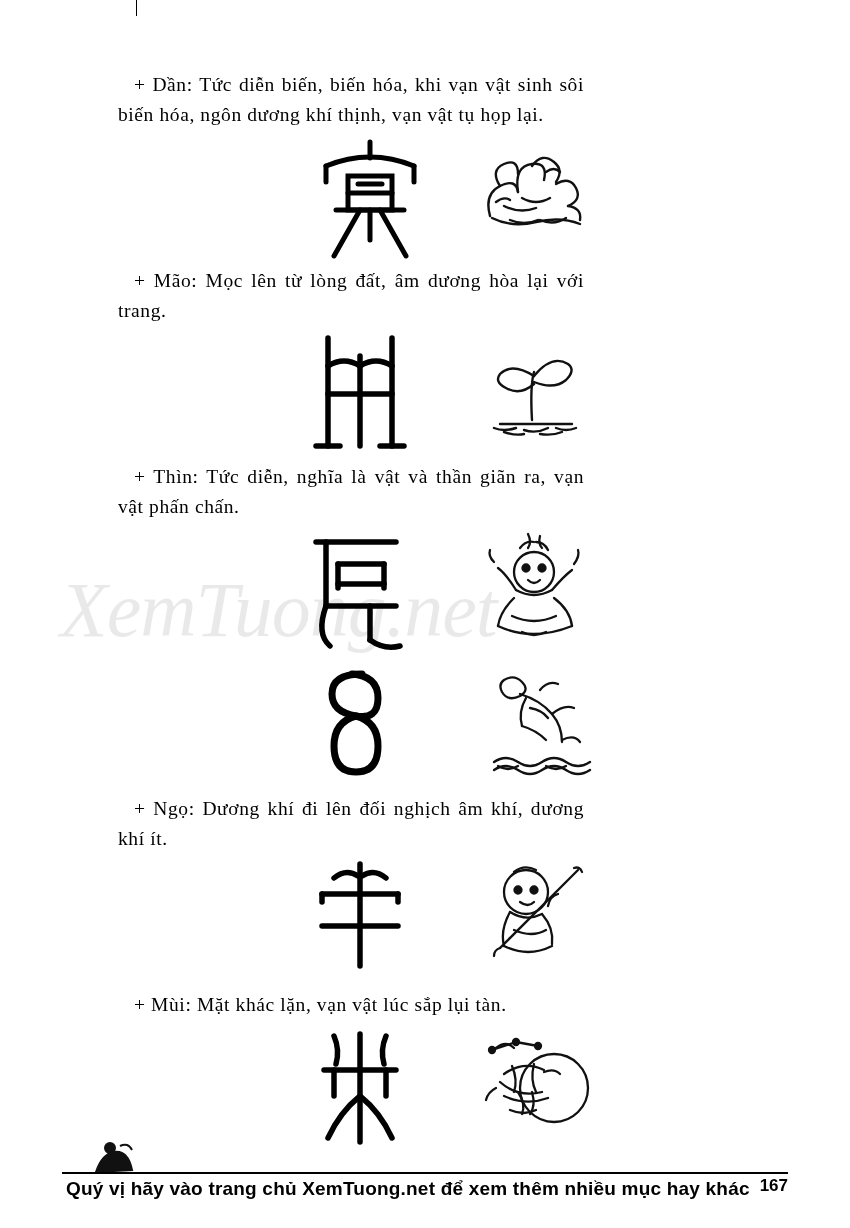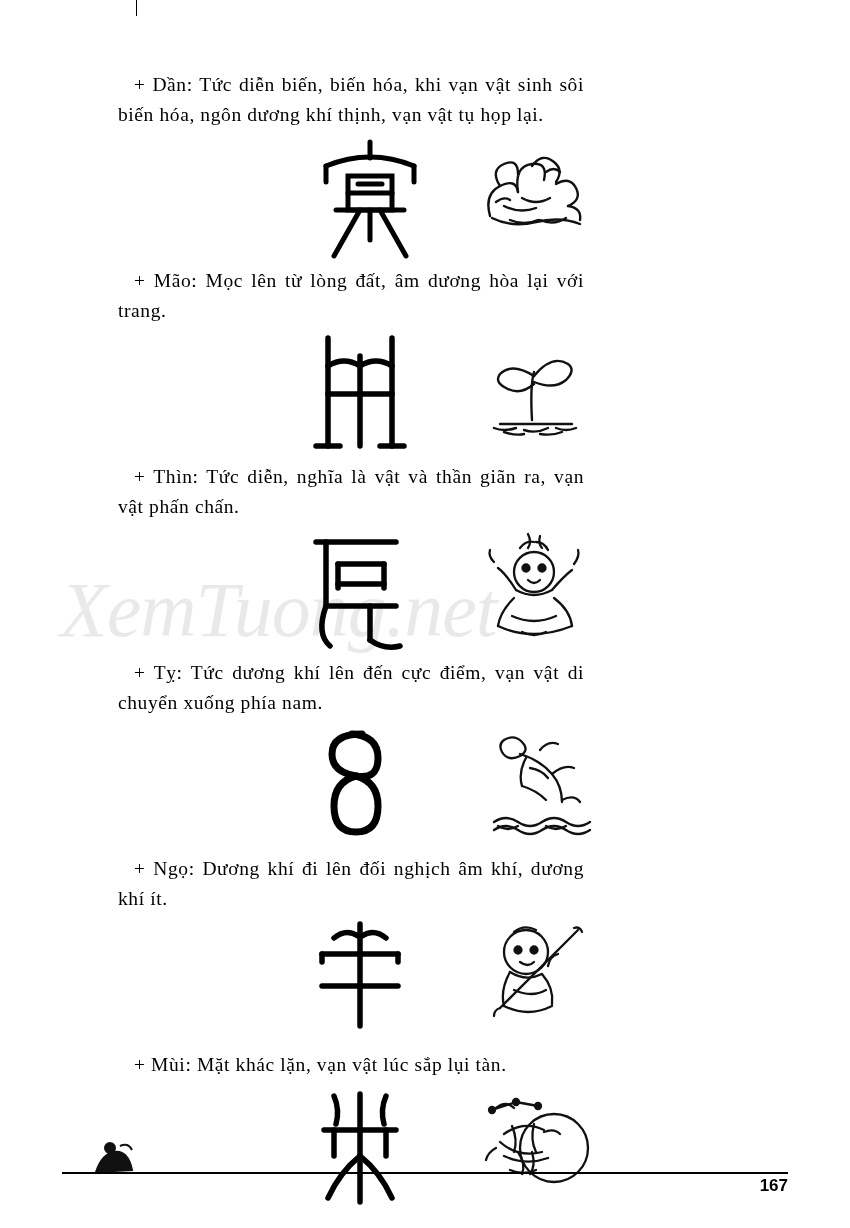--- a/index.html
+++ b/index.html
@@ -249,21 +249,20 @@
               <path d="M28 98 q34 16 74 0"></path>
               <path d="M42 88 q22 10 44 0"></path>
               <path d="M52 104 q12 6 24 0"></path>
             </g>
           </svg>
         </div>
       </div>
     </div>
 
     <div class="entry">
-      <div class="entry-text"><span class="lead">+ Tỵ:</span><span> Tức dương khí lên đến cực điểm, vạn vật di chuyển xuống phía nam.</span></div>
       <div class="figs">
         <div class="glyph">
           <svg width="110" height="130" viewBox="0 0 110 130">
             <g fill="none" stroke="#000" stroke-width="7" stroke-linecap="round">
               <path d="M62 10 q-30 0 -30 20 q0 18 24 22 q22 4 22 -18 q0 -22 -26 -24"></path>
               <path d="M56 52 q-22 6 -22 30 q0 26 22 26 q22 0 22 -26 q0 -24 -22 -30"></path>
             </g>
           </svg>
         </div>
         <div class="pic">
@@ -377,16 +376,17 @@
     <div class="footer-mark">
       <svg width="56" height="40" viewBox="0 0 56 40">
         <g fill="#111" stroke="#111" stroke-width="2">
           <path d="M10 34 q6 -18 18 -20 q14 -2 18 18 z"></path>
           <circle cx="24" cy="10" r="5"></circle>
           <path d="M34 8 q8 -4 12 4" fill="none"></path>
         </g>
       </svg>
     </div>
     <div class="footer-rule"></div>
+    <div class="footer-text">Quý vị hãy vào trang chủ XemTuong.net để xem thêm nhiều mục hay khác</div>
     <div class="page-number">167</div>
   </div>
 
 </div>
 
 </body></html>

